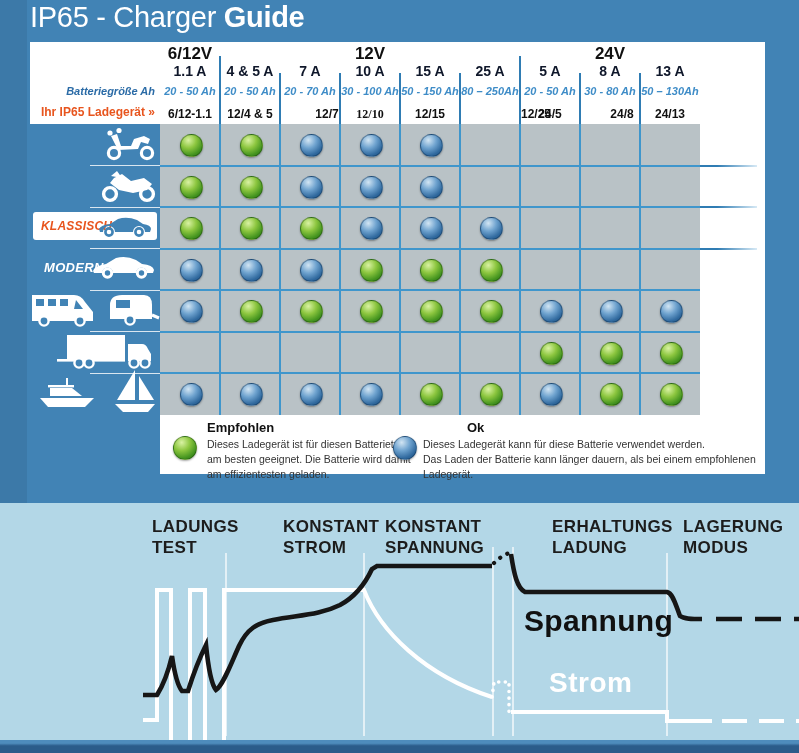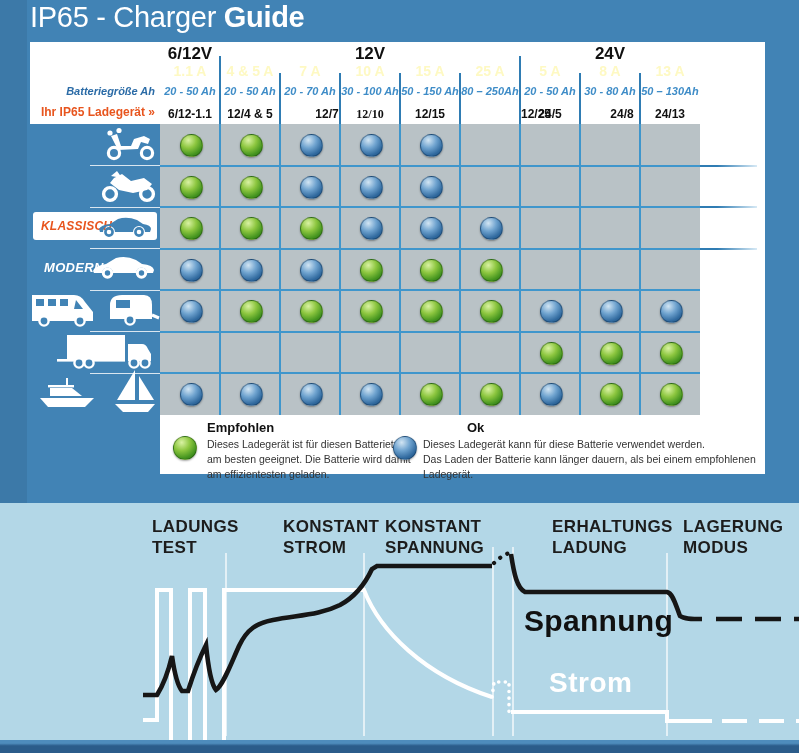--- a/index.html
+++ b/index.html
@@ -9,21 +9,21 @@
   .title{position:absolute;left:30px;top:1px;font-size:29px;color:#fff;letter-spacing:-0.3px;white-space:nowrap;}
   .title .bold{font-weight:700;}
   .white-box{position:absolute;background:#fff;}
   .matrix-bg{position:absolute;left:160px;top:124px;width:540px;height:291px;background:#b9c2c6;}
   .vline{position:absolute;width:2px;background:#3f96cc;}
   .hline{position:absolute;height:2px;background:#3f96cc;}
   .sep{position:absolute;width:2px;background:#2f7cb3;}
   .ext-line{position:absolute;left:700px;width:57px;height:2px;background:linear-gradient(to right,#2f7cb3 30%,rgba(143,195,228,0.35));}
   .hairline{position:absolute;left:90px;width:70px;height:1px;background:rgba(255,255,255,0.8);}
   .group-label{position:absolute;top:44px;font-size:17px;font-weight:700;color:#101010;text-align:center;}
-  .amp-label{position:absolute;top:63px;font-size:14px;font-weight:700;color:#fef9c3;text-align:center;}
+  .amp-label{position:absolute;top:63px;font-size:14px;font-weight:700;color:#0f172a;text-align:center;}
   .ah-label{position:absolute;top:85px;font-size:11px;font-style:italic;font-weight:700;color:#3e8cc7;text-align:center;white-space:nowrap;}
   .model-label{position:absolute;top:107px;font-size:12px;font-weight:700;color:#101010;text-align:center;}
   .side-label{position:absolute;text-align:right;white-space:nowrap;}
   .battery-size{right:644px;top:85px;font-size:11px;font-style:italic;font-weight:700;color:#2b6ba6;}
   .charger-row{right:644px;top:105px;font-size:12px;font-weight:700;color:#e8551e;}
   .dot{position:absolute;width:21px;height:21px;border-radius:50%;box-shadow:0 1px 2px rgba(0,0,0,0.35);}
   .dot.green{background:radial-gradient(circle at 35% 25%,#d9f2a3 0%,#8cc63f 38%,#44941f 72%,#2a6b12 100%);border:1px solid rgba(20,60,10,0.4);}
   .dot.blue{background:radial-gradient(circle at 35% 25%,#d2e5f3 0%,#6fa3cf 38%,#30699e 72%,#1f4f7e 100%);border:1px solid rgba(10,40,70,0.4);}
   .legend-dot{position:absolute;width:22px;height:22px;border-radius:50%;box-shadow:0 1px 2px rgba(0,0,0,0.35);}
   .legend-title{position:absolute;font-size:13px;font-weight:700;color:#111;}

